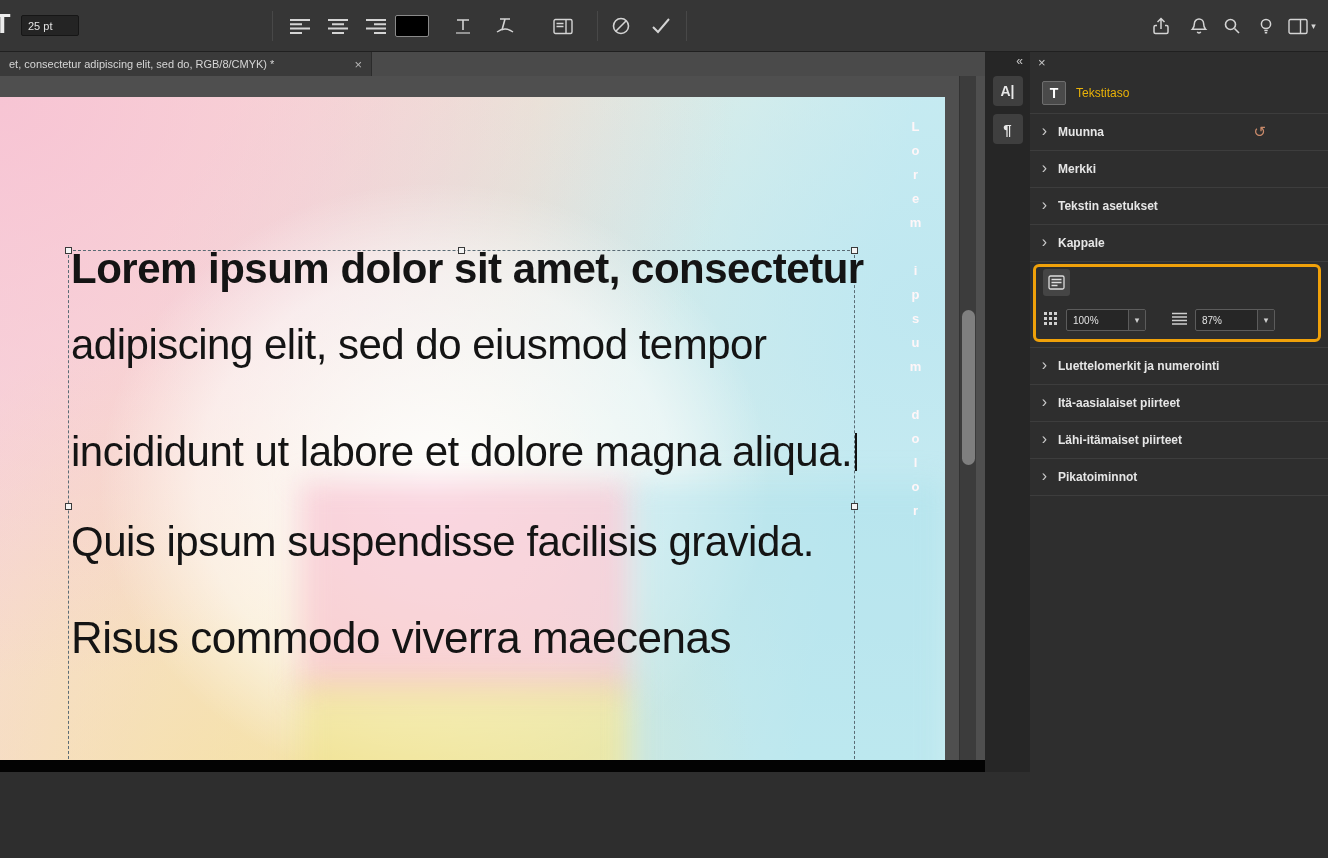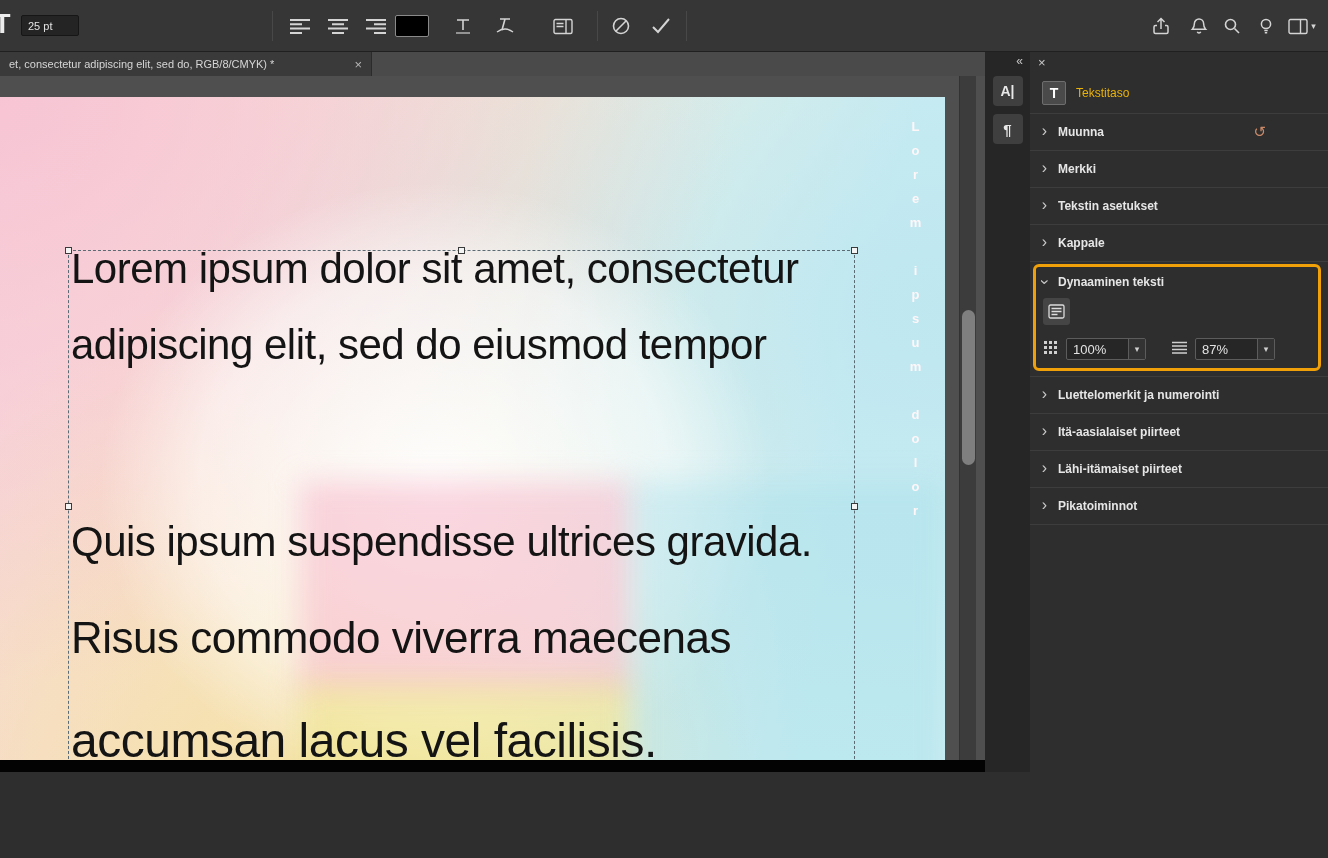--- a/index.html
+++ b/index.html
@@ -47,21 +47,21 @@
   }
   .band { position:absolute; filter:blur(14px); }
   .band-pink  { left:300px; top:385px; width:332px; height:215px; background:rgba(246,168,194,0.45); }
   .band-yellow{ left:300px; top:585px; width:332px; height:164px; background:rgba(238,228,130,0.50); }
   .band-cyan  { left:632px; top:385px; width:313px; height:364px; background:rgba(168,224,236,0.45); }
 
   .textbox { position:absolute; left:68px; top:153px; width:787px; height:514px;
              border:1px dashed #5a6b74; cursor:move; }
   .text-line { position:absolute; left:2px; height:52px; white-space:nowrap; font-size:42px;
                letter-spacing:-0.5px; color:#141414; }
-  .tl-0 { top:-6px; } .tl-1 { top:70px; } .tl-2 { top:177px; } .tl-3 { top:267px; }
+  .tl-0 { top:-6px;font-weight:bold; } .tl-1 { top:70px; } .tl-2 { top:177px; } .tl-3 { top:267px; }
   .tl-4 { top:362px; font-size:44px; } .tl-5 { top:462px; font-size:48px; }
   .cursor { display:inline-block; width:2px; height:38px; background:#111; margin-left:3px; vertical-align:-5px; }
 
   .handle { position:absolute; width:7px; height:7px; background:#f4f4f4; border:1px solid #3a3a3a; cursor:pointer; }
   .h-tl{left:-4px;top:-4px} .h-tm{left:50%;margin-left:-4px;top:-4px} .h-tr{right:-4px;top:-4px}
   .h-ml{left:-4px;top:50%;margin-top:-4px} .h-mr{right:-4px;top:50%;margin-top:-4px}
   .h-bl{left:-4px;bottom:-4px} .h-bm{left:50%;margin-left:-4px;bottom:-4px} .h-br{right:-4px;bottom:-4px}
 
   .vertical-text { position:absolute; left:908px; top:22px; writing-mode:vertical-rl;
                    text-orientation:upright; letter-spacing:9px; font-size:13px; font-weight:bold;
@@ -108,21 +108,21 @@
 
   .dyn-section { position:relative; border-bottom:1px solid #3d3d3d; padding:7px 0 16px; }
   .dyn-highlight { position:absolute; left:3px; right:7px; top:2px; bottom:5px;
                    border:3px solid #f0a10a; border-radius:6px; pointer-events:none; }
   .dyn-header { display:flex; align-items:center; gap:9px; padding:5px 10px 8px; cursor:pointer; }
   .dyn-btn { width:27px; height:27px; margin-left:13px; background:#454545; border:none; border-radius:3px;
              display:flex; align-items:center; justify-content:center; cursor:pointer; }
   .dyn-controls { display:flex; align-items:center; gap:8px; margin:13px 0 0 13px; }
   .select { width:80px; height:22px; background:#262626; border:1px solid #5c5c5c; border-radius:2px;
             display:flex; align-items:center; cursor:pointer; }
-  .sel-val { flex:1; font-size:13px; color:#e2e2e2; padding-left:6px; }
+  .sel-val { flex:1; font-size:10px; color:#e2e2e2; padding-left:6px; }
   .sel-arrow { width:17px; height:100%; border-left:1px solid #5c5c5c; background:#333;
                display:flex; align-items:center; justify-content:center; color:#cfcfcf; font-size:9px; }
   .ctl-gap { width:10px; }
   .panel-fill { flex:1; }
 </style>
 </head>
 <body>
 
 <div class="app">
 
@@ -254,23 +254,23 @@
 
       <div class="canvas-region">
         <div class="canvas">
           <div class="band band-pink"></div>
           <div class="band band-yellow"></div>
           <div class="band band-cyan"></div>
 
           <div class="textbox">
             <div class="text-line tl-0"><span>Lorem ipsum dolor sit amet, consectetur</span></div>
             <div class="text-line tl-1"><span>adipiscing elit, sed do eiusmod tempor</span></div>
-            <div class="text-line tl-3"><span>Quis ipsum suspendisse ultrices gravida.</span></div>
+            <div class="text-line tl-2"><span>incididunt ut labore et dolore magna aliqua.</span><span class="cursor"></span></div>
+            <div class="text-line tl-3"><span>Quis ipsum suspendisse facilisis gravida.</span></div>
             <div class="text-line tl-4"><span>Risus commodo viverra maecenas</span></div>
-            <div class="text-line tl-5"><span>accumsan lacus vel facilisis.</span></div>
 
             <div class="handle h-tl"></div>
             <div class="handle h-tm"></div>
             <div class="handle h-tr"></div>
             <div class="handle h-ml"></div>
             <div class="handle h-mr"></div>
             <div class="handle h-bl"></div>
             <div class="handle h-bm"></div>
             <div class="handle h-br"></div>
           </div>
@@ -318,24 +318,20 @@
         <span class="chev">›</span>
         <span class="section-label">Tekstin asetukset</span>
       </div>
       <div class="section-row">
         <span class="chev">›</span>
         <span class="section-label">Kappale</span>
       </div>
 
       <div class="dyn-section">
         <div class="dyn-highlight"></div>
-        <div class="dyn-header">
-          <span class="chev open">›</span>
-          <span class="section-label">Dynaaminen teksti</span>
-        </div>
         <button class="dyn-btn">
           <svg width="17" height="15" viewBox="0 0 17 15">
               <g stroke="#dcdcdc" fill="none" stroke-width="1.3">
                 <rect x="1" y="1" width="15" height="13" rx="1.5"></rect>
                 <path d="M3.5 4.5h10M3.5 7.5h10M3.5 10.5h6"></path>
               </g>
             </svg>
         </button>
         <div class="dyn-controls">
           <span>

